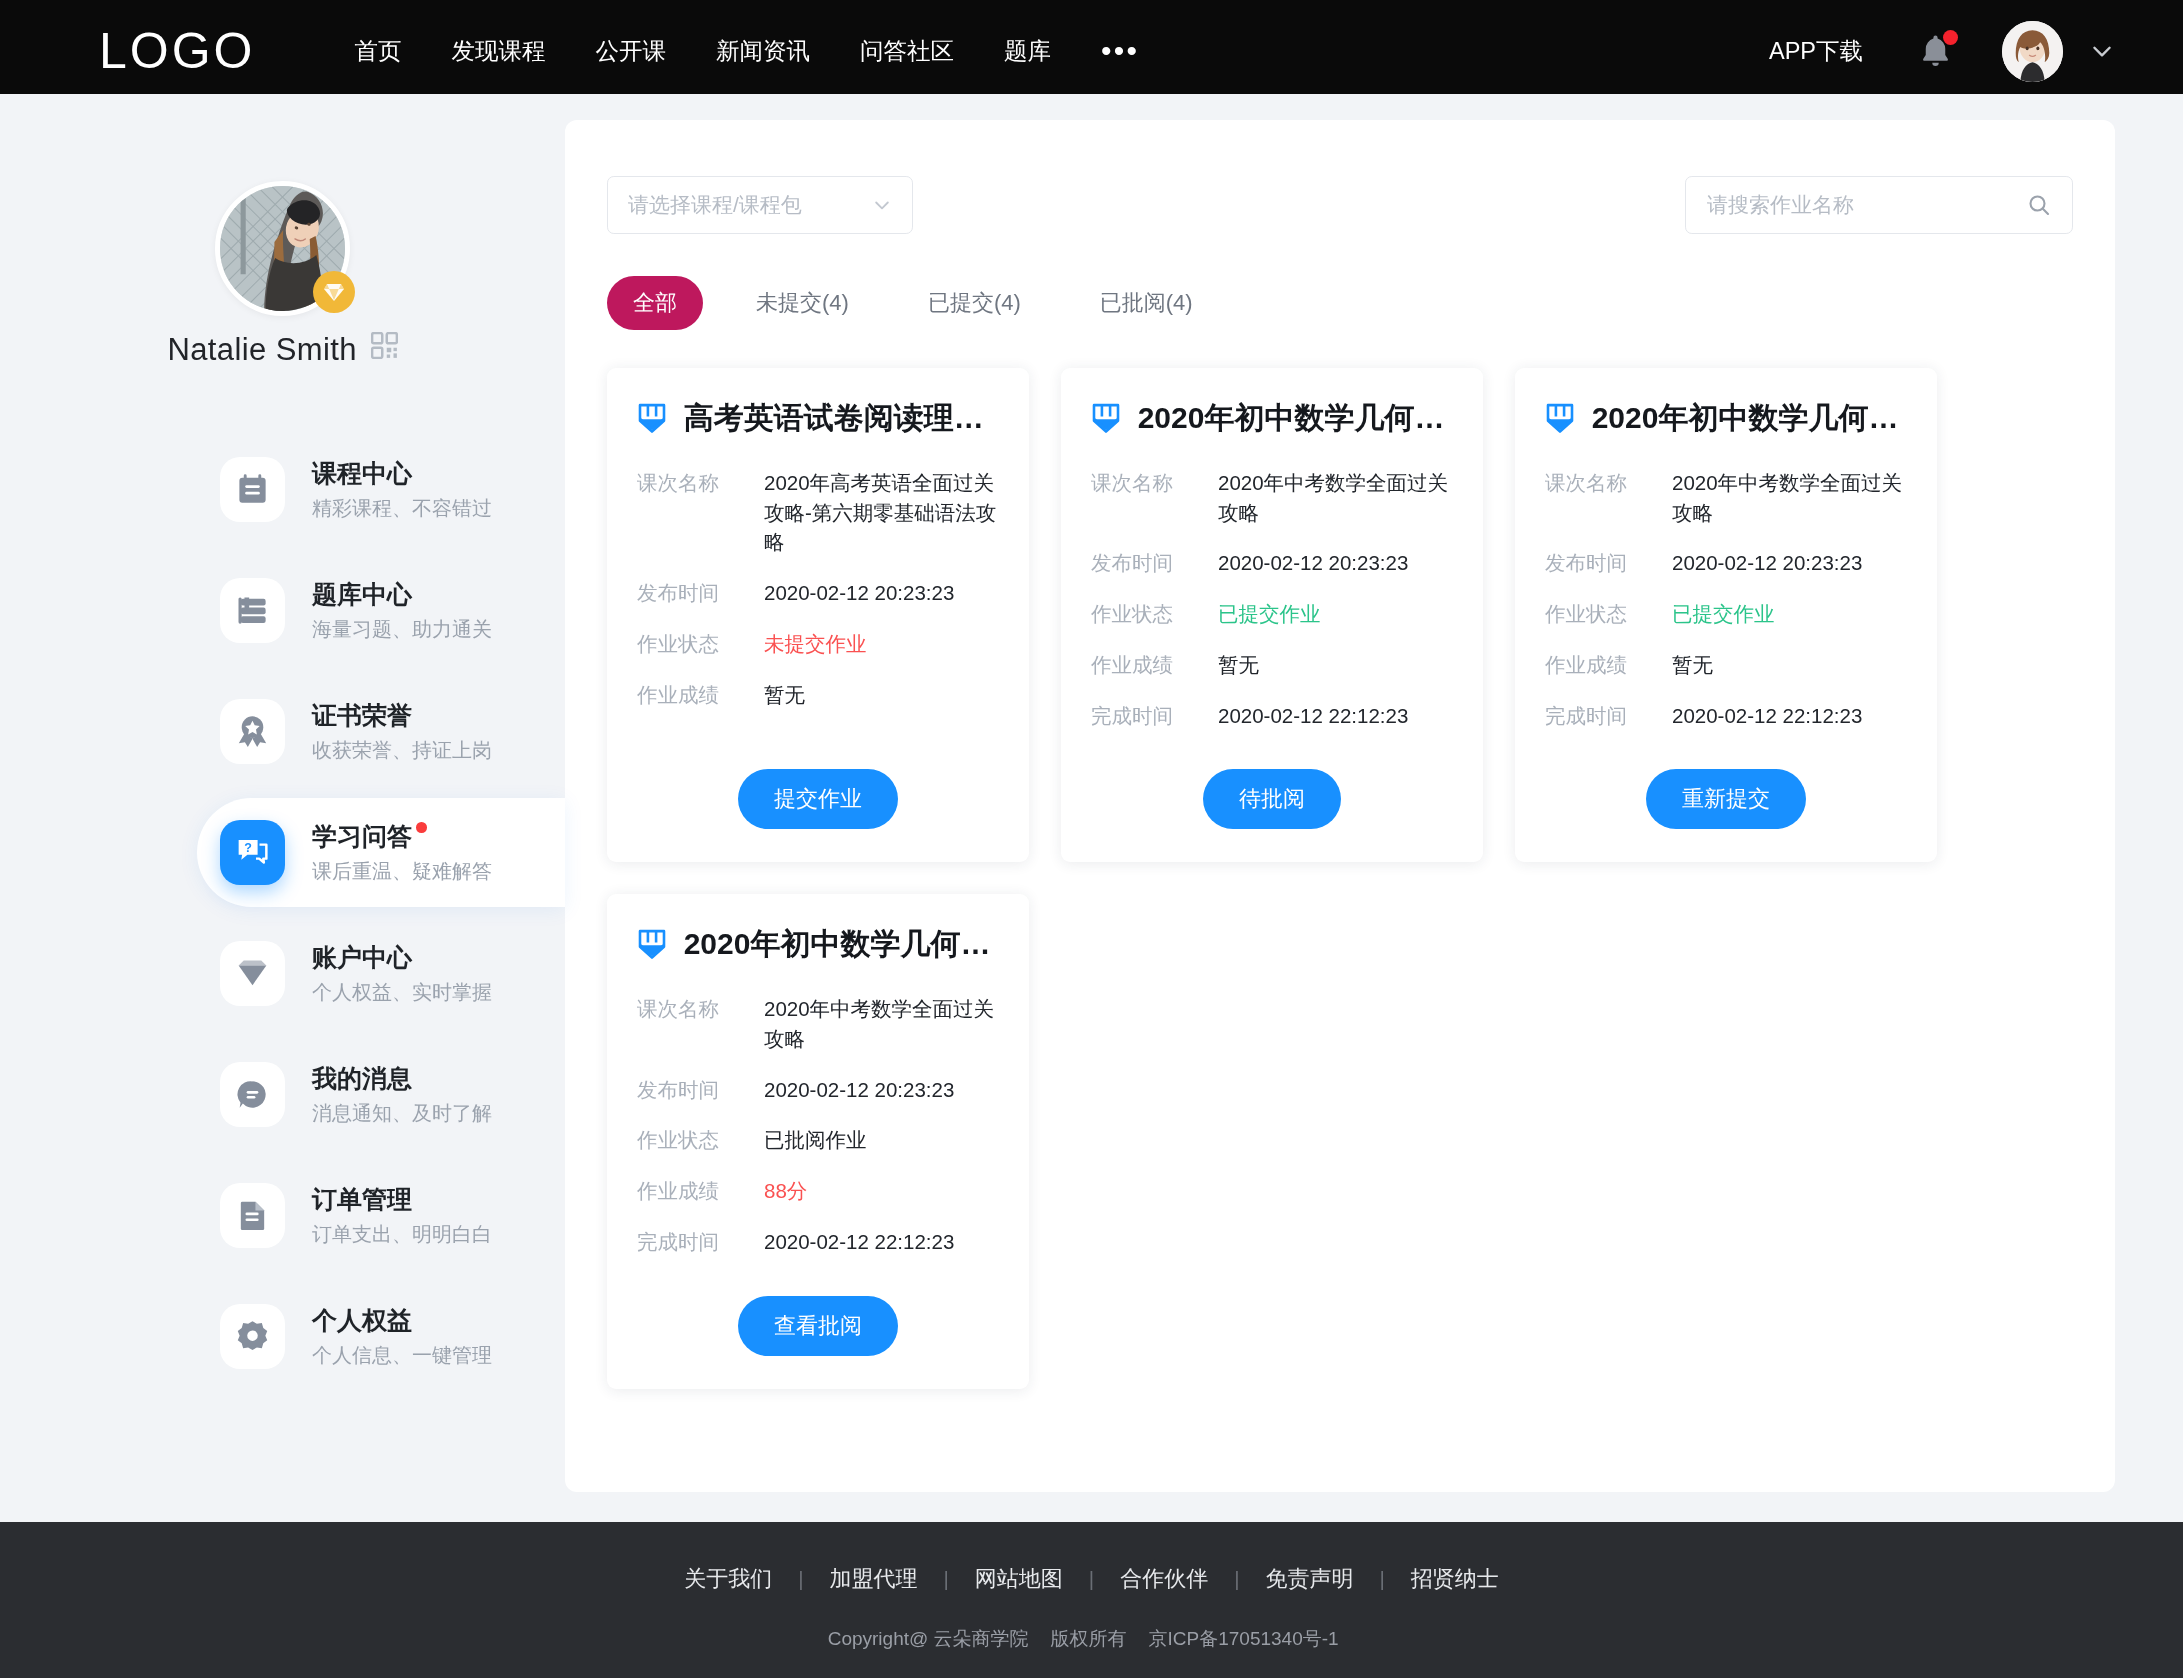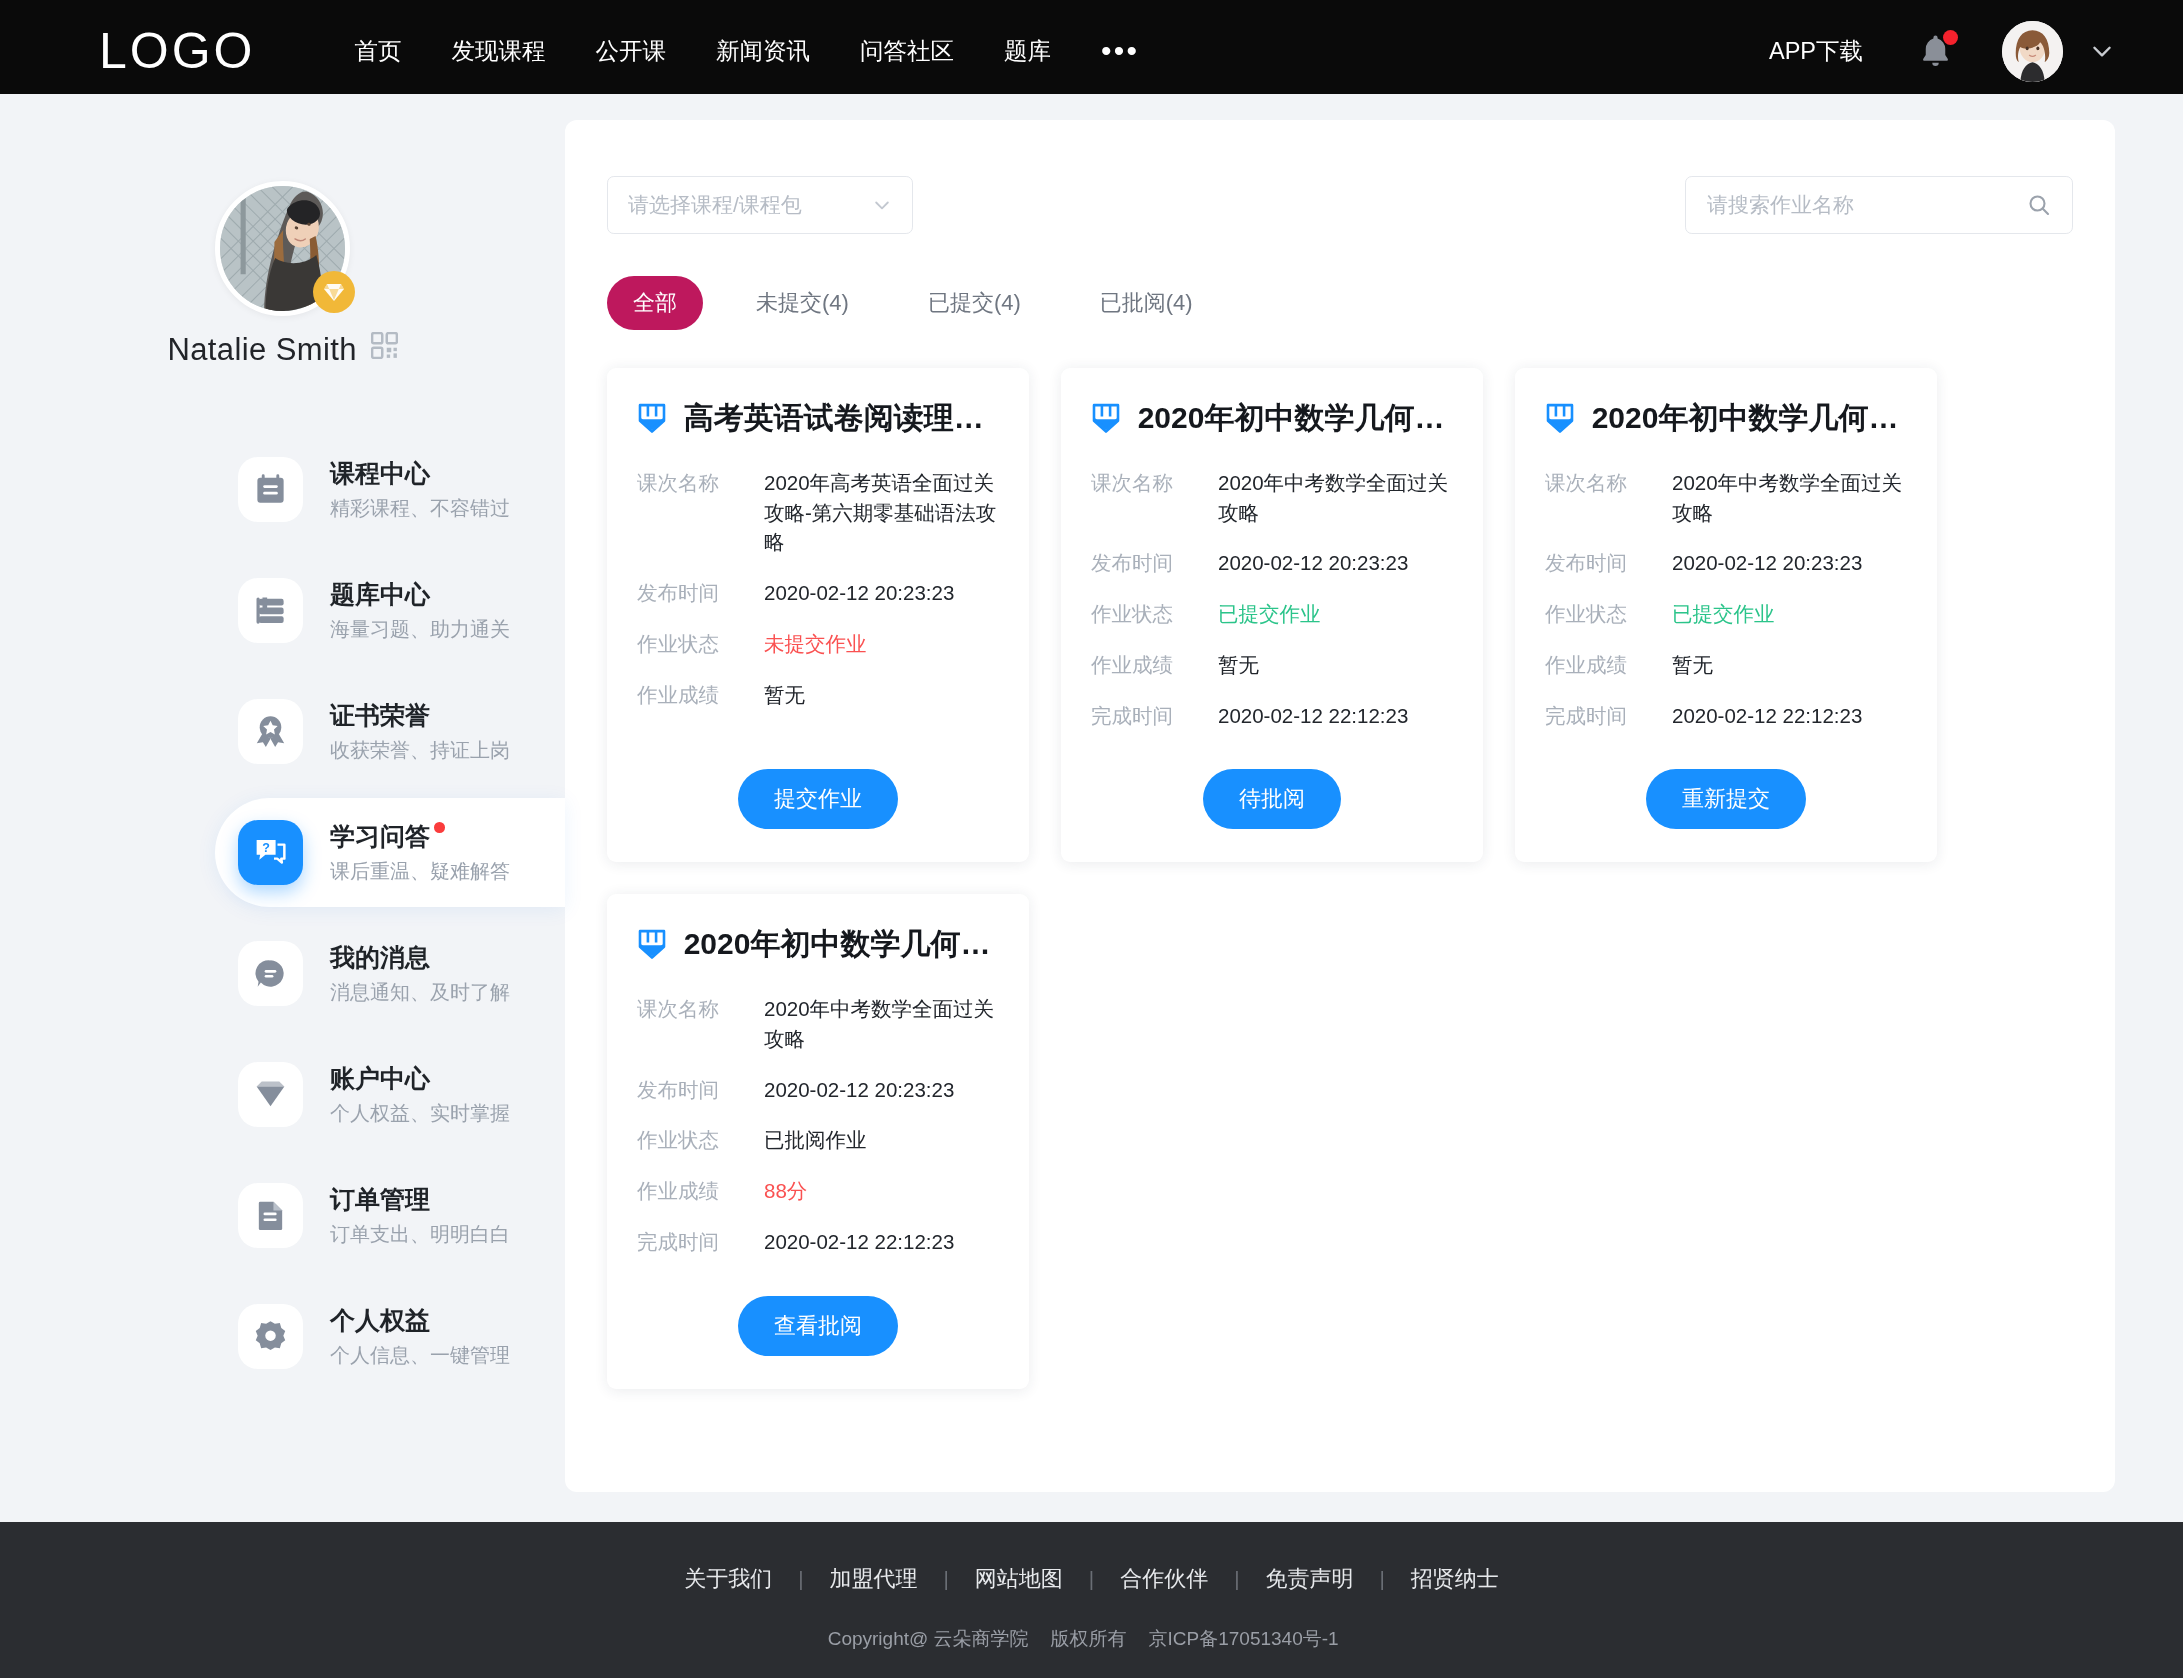--- a/index.html
+++ b/index.html
@@ -120,21 +120,21 @@
   }
   .profile-name {
     font-size: 31px;
     color: #222429;
     font-weight: 400;
     letter-spacing: 0.4px;
   }
   .qr-icon { width: 27px; height: 27px; cursor: pointer; }
   .qr-icon svg { display:block; width:27px; height:27px; }
 
-  .menu { margin-top: 61px; padding-left: 18px; }
+  .menu { margin-top: 61px; }
   .menu-item {
     display: flex;
     align-items: center;
     height: 121px;
     padding-left: 220px;
     position: relative;
     cursor: pointer;
   }
   .menu-item.active::before {
     content: "";
@@ -538,44 +538,44 @@
             <span class="menu-dot"></span>
           </div>
           <div class="menu-sub">课后重温、疑难解答</div>
         </div>
       </div>
 
       <div class="menu-item">
         <div class="menu-icon">
           <span>
             <svg viewBox="0 0 24 24" fill="#858e9c">
-                <path d="M12 3a9 9 0 1 1-6.6 15.1L3.2 21l.6-3.3A9 9 0 0 1 12 3z"></path>
-                <rect x="8" y="9.6" width="8" height="1.8" rx=".9" fill="#fff"></rect>
-                <rect x="8" y="13" width="6" height="1.8" rx=".9" fill="#fff"></rect>
+                <path d="M2.5 6.5h19L12 20z"></path>
+                <path d="M2.5 6.5 6 3h12l3.5 3.5z" opacity=".55"></path>
               </svg>
           </span>
         </div>
         <div class="menu-text">
-          <div class="menu-title">我的消息</div>
-          <div class="menu-sub">消息通知、及时了解</div>
+          <div class="menu-title">账户中心</div>
+          <div class="menu-sub">个人权益、实时掌握</div>
         </div>
       </div>
 
       <div class="menu-item">
         <div class="menu-icon">
           <span>
             <svg viewBox="0 0 24 24" fill="#858e9c">
-                <path d="M2.5 6.5h19L12 20z"></path>
-                <path d="M2.5 6.5 6 3h12l3.5 3.5z" opacity=".55"></path>
+                <path d="M12 3a9 9 0 1 1-6.6 15.1L3.2 21l.6-3.3A9 9 0 0 1 12 3z"></path>
+                <rect x="8" y="9.6" width="8" height="1.8" rx=".9" fill="#fff"></rect>
+                <rect x="8" y="13" width="6" height="1.8" rx=".9" fill="#fff"></rect>
               </svg>
           </span>
         </div>
         <div class="menu-text">
-          <div class="menu-title">账户中心</div>
-          <div class="menu-sub">个人权益、实时掌握</div>
+          <div class="menu-title">我的消息</div>
+          <div class="menu-sub">消息通知、及时了解</div>
         </div>
       </div>
 
       <div class="menu-item">
         <div class="menu-icon">
           <span>
             <svg viewBox="0 0 24 24" fill="#858e9c">
                 <path d="M5 2.5h9L20 8.5V21a1 1 0 0 1-1 1H5a1 1 0 0 1-1-1V3.5a1 1 0 0 1 1-1z"></path>
                 <path d="M14 2.5 20 8.5h-6z" fill="#b9c0ca"></path>
                 <rect x="7.2" y="10" width="9" height="1.8" rx=".9" fill="#fff"></rect>

